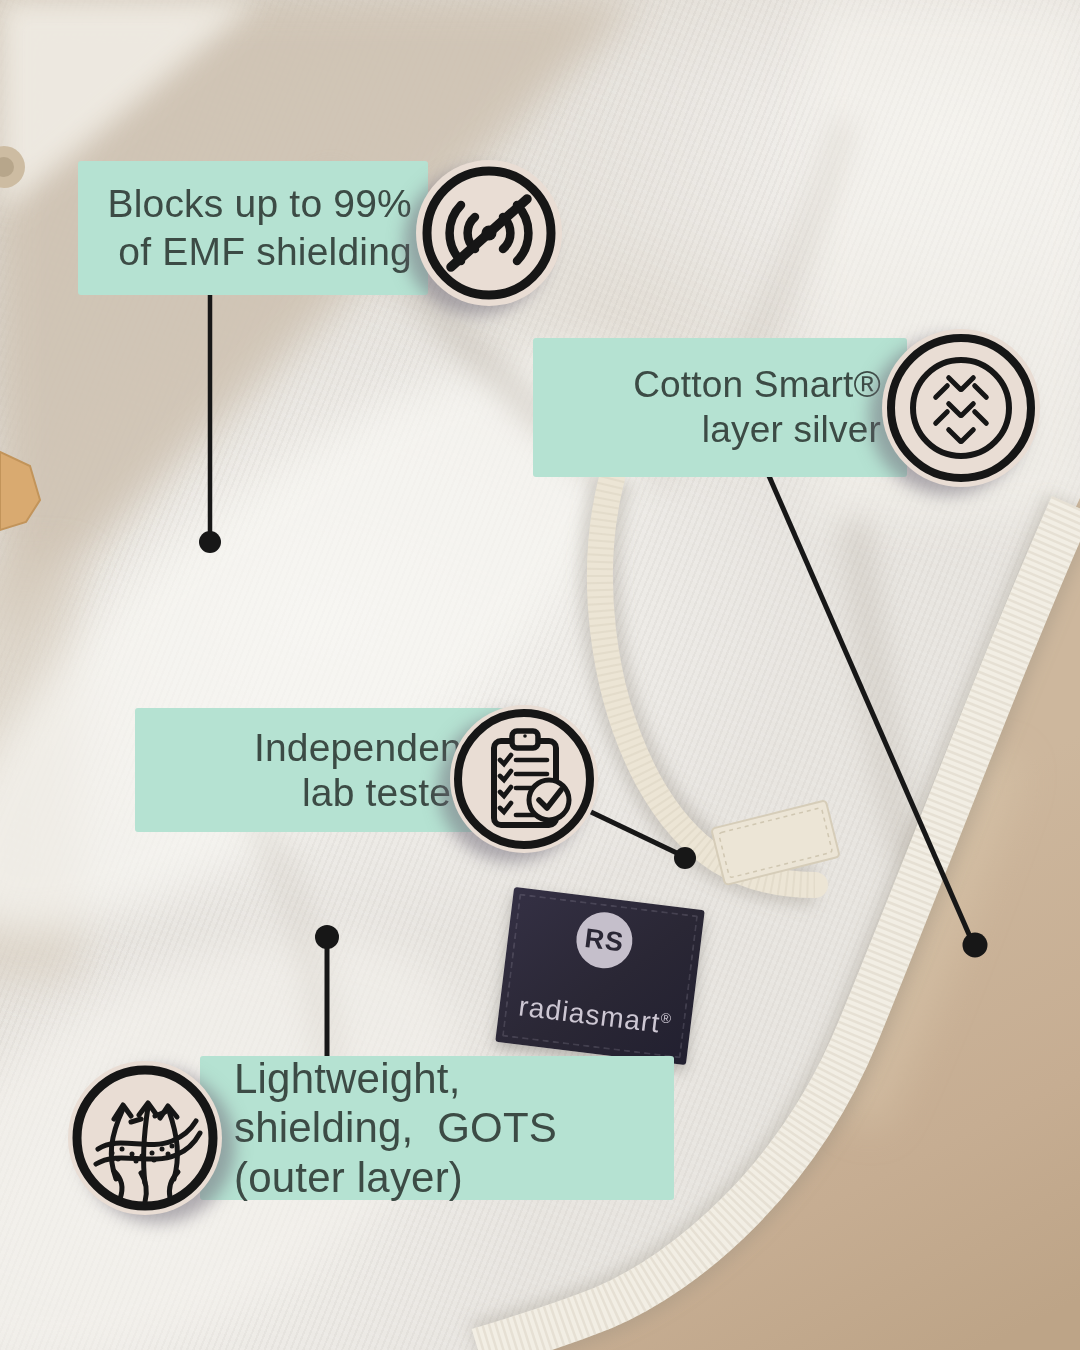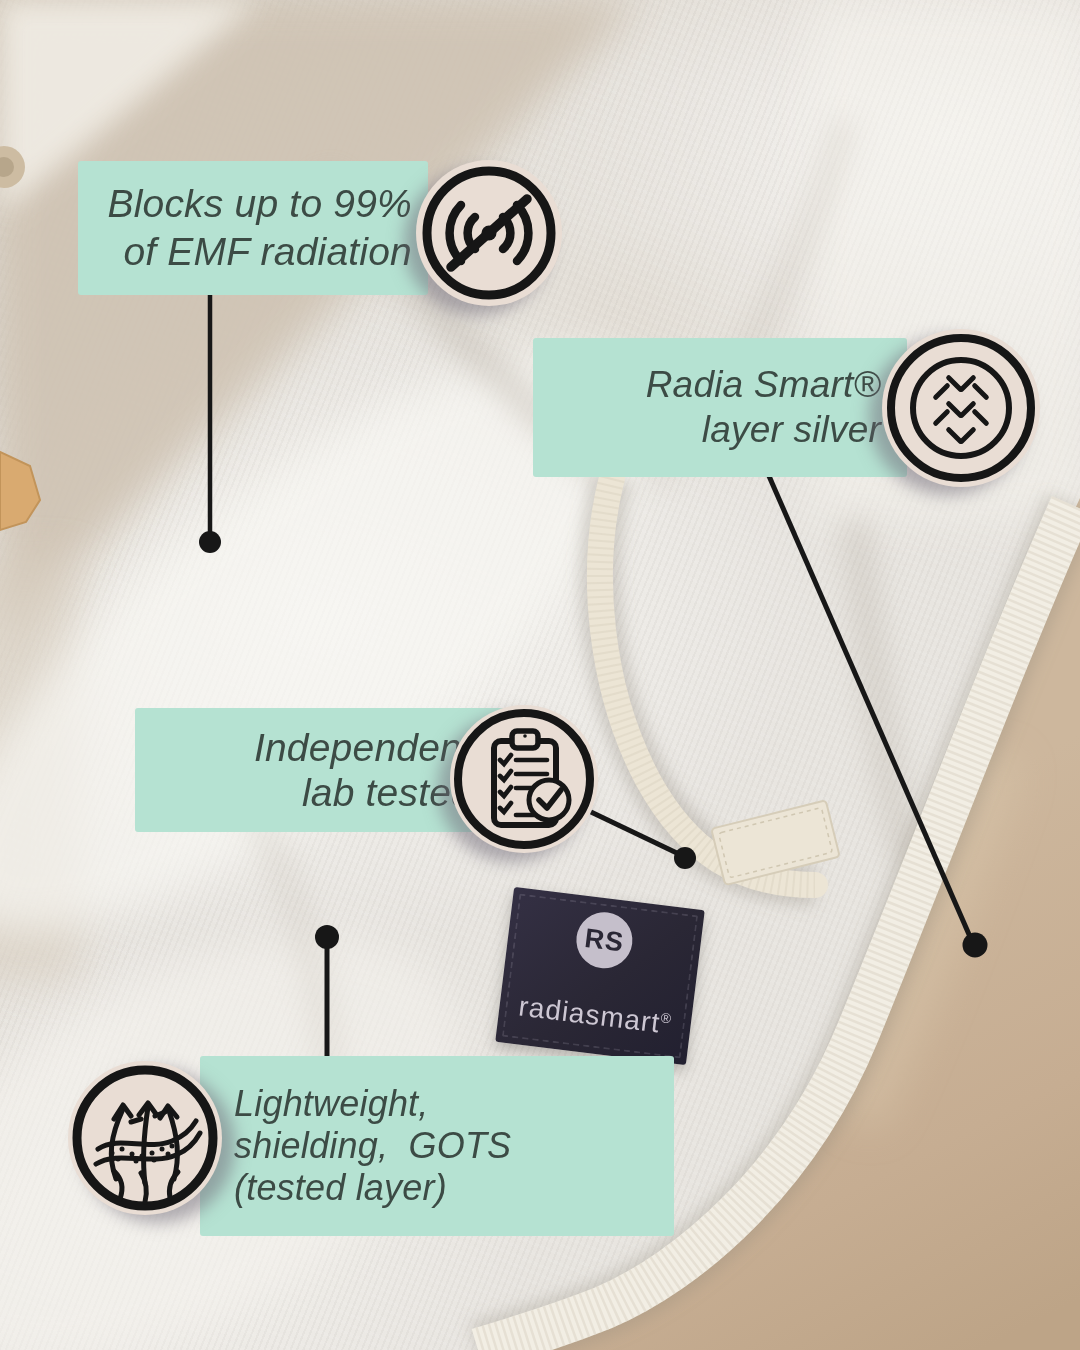--- a/index.html
+++ b/index.html
@@ -32,25 +32,25 @@
       repeating-linear-gradient(22deg, rgba(255,255,255,.06) 0 3px, rgba(0,0,0,0) 3px 9px);
   }
   .photo-svg{position:absolute;inset:0;z-index:1;}
   .connector-svg{position:absolute;inset:0;z-index:3;pointer-events:none;}
 
   .badge{
     position:absolute;z-index:4;background:var(--mint);color:var(--ink);
     display:flex;flex-direction:column;justify-content:center;border-radius:3px;
     font-weight:500;letter-spacing:.2px;
   }
-  .badge .line{display:block;white-space:pre-wrap;font-style:italic;}
+  .badge .line{display:block;white-space:pre-wrap;}
   .badge-emf{left:78px;top:161px;width:334px;height:134px;text-align:right;padding-right:16px;font-size:39px;line-height:1.22;}
   .badge-silver{left:533px;top:338px;width:348px;height:139px;text-align:right;padding-right:26px;font-size:37px;line-height:1.21;}
   .badge-lab{left:135px;top:708px;width:338px;height:124px;text-align:right;padding-right:44px;font-size:39px;line-height:1.16;}
-  .badge-cotton{left:200px;top:1056px;width:440px;height:180px;text-align:left;padding-left:34px;font-size:36px;line-height:1.17;}
+  .badge-cotton{left:200px;top:1056px;width:440px;height:144px;text-align:left;padding-left:34px;font-size:42px;line-height:1.17;}
 
   .disc{position:absolute;z-index:5;border-radius:50%;background:var(--icon-disc);}
   .disc svg{display:block;width:100%;height:100%;}
   .disc-emf{left:416px;top:160px;width:146px;height:146px;box-shadow:-12px 9px 16px rgba(110,104,118,.50);}
   .disc-silver{left:882px;top:329px;width:158px;height:158px;box-shadow:-13px 8px 16px rgba(110,104,118,.50);}
   .disc-lab{left:450px;top:705px;width:148px;height:148px;box-shadow:-12px 9px 16px rgba(110,104,118,.50);}
   .disc-cotton{left:68px;top:1061px;width:154px;height:154px;box-shadow:13px 8px 16px rgba(110,104,118,.50);}
 
   .garment-label{
     position:absolute;z-index:2;left:504px;top:898px;width:192px;height:156px;
@@ -150,34 +150,34 @@
       <circle cx="975" cy="945" r="12.5" stroke="none"></circle>
       <line x1="591" y1="812" x2="681" y2="855"></line>
       <circle cx="685" cy="858" r="11" stroke="none"></circle>
       <circle cx="327" cy="937" r="12" stroke="none"></circle>
       <line x1="327" y1="948" x2="327" y2="1058"></line>
     </g>
   </svg>
 
   <div class="badge badge-emf">
     <span class="line">Blocks up to 99%</span>
-    <span class="line">of EMF radiation</span>
+    <span class="line">of EMF shielding</span>
   </div>
   <div class="badge badge-silver">
-    <span class="line">Radia Smart®</span>
+    <span class="line">Cotton Smart®</span>
     <span class="line">layer silver</span>
   </div>
   <div class="badge badge-lab">
     <span class="line">Independent</span>
     <span class="line">lab tested</span>
   </div>
   <div class="badge badge-cotton">
     <span class="line">Lightweight,</span>
     <span class="line">shielding,  GOTS</span>
-    <span class="line">(tested layer)</span>
+    <span class="line">(outer layer)</span>
   </div>
 
   <div class="disc disc-emf">
     <svg viewBox="0 0 146 146">
       <circle cx="73" cy="73" r="62" fill="none" stroke="#161616" stroke-width="9"></circle>
       <g transform="translate(73,73)" stroke="#161616" stroke-width="8.5" fill="none" stroke-linecap="round">
         <path d="M -14 -16 A 21 21 0 0 0 -14 16"></path>
         <path d="M -28 -28 A 40 40 0 0 0 -28 28"></path>
         <path d="M 14 -16 A 21 21 0 0 1 14 16"></path>
         <path d="M 28 -28 A 40 40 0 0 1 28 28"></path>

